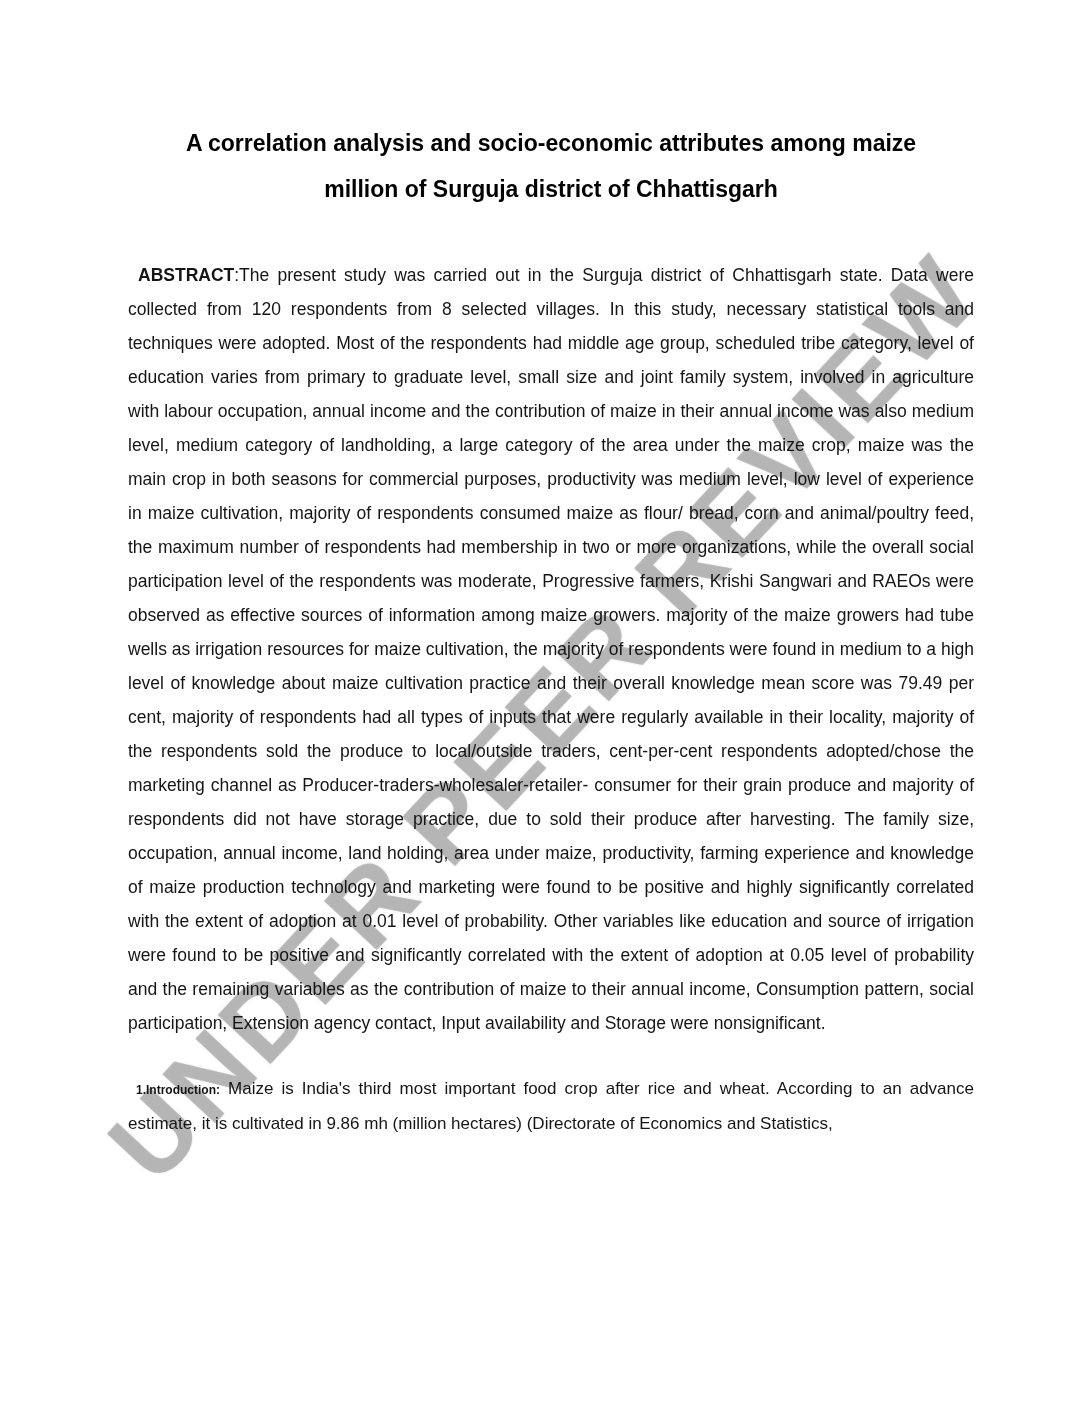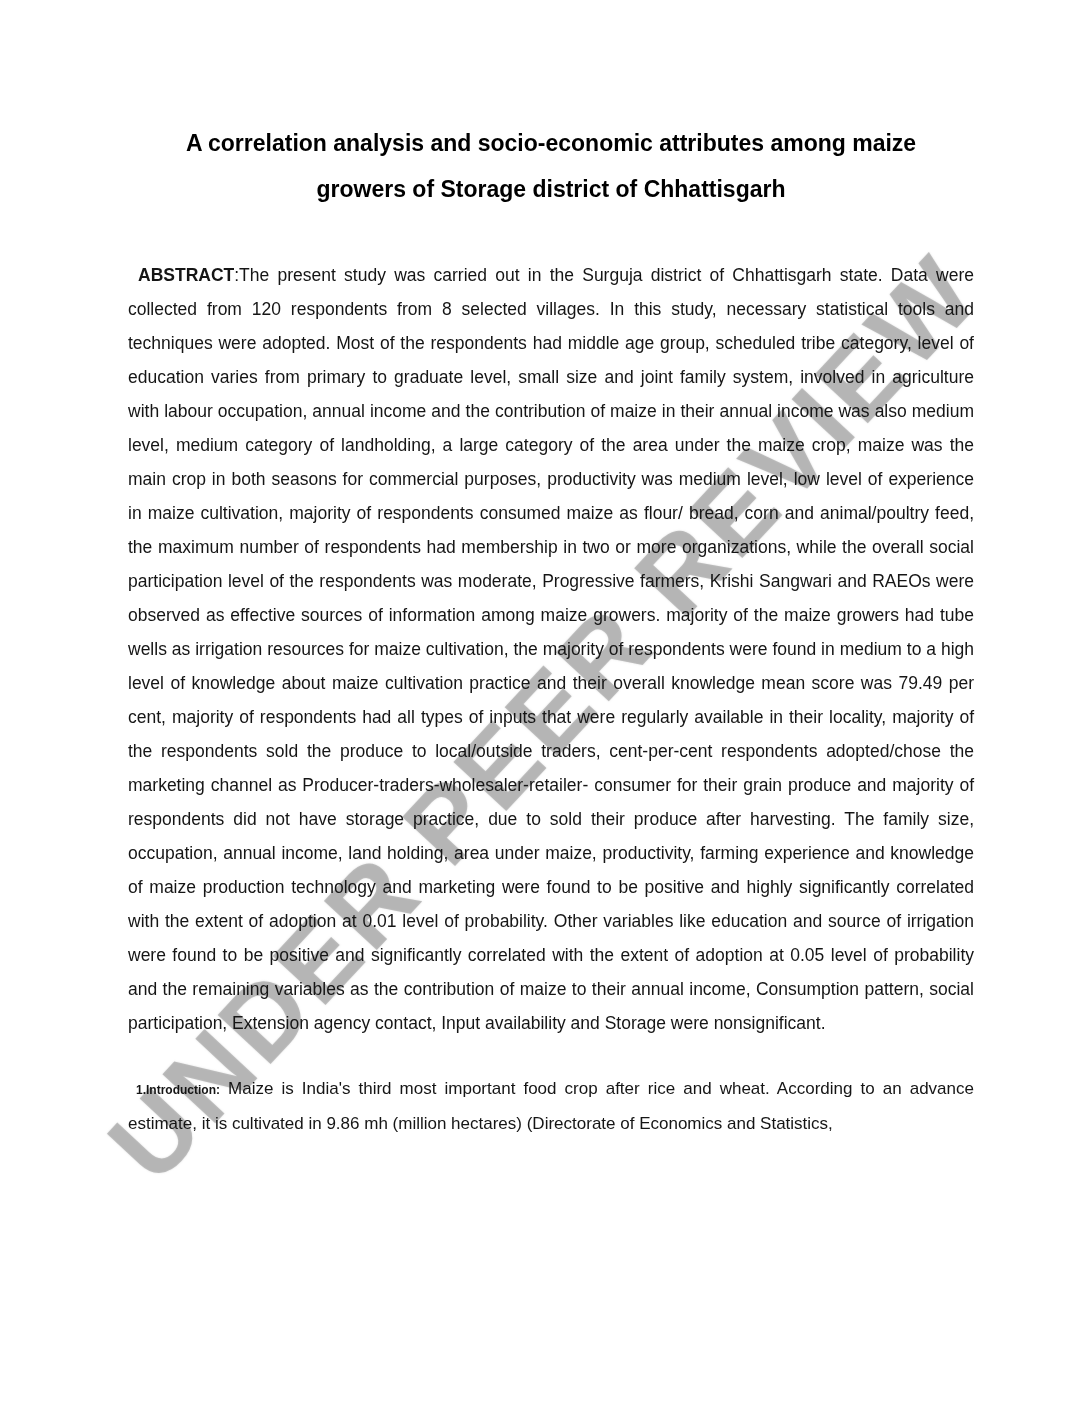--- a/index.html
+++ b/index.html
@@ -86,21 +86,21 @@
 </head>
 <body>
 
 <div class="page">
 
   <div class="watermark">UNDER PEER REVIEW</div>
 
   <div class="content">
 
     <div class="title">A correlation analysis and socio-economic attributes among maize
-growers of Storage district of Chhattisgarh</div>
+million of Surguja district of Chhattisgarh</div>
 
     <p class="abstract"><span class="abstract-label">ABSTRACT</span><span>:The present study was carried out in the Surguja district of Chhattisgarh state. Data were collected from 120 respondents from 8 selected villages. In this study, necessary statistical tools and techniques were adopted. Most of the respondents had middle age group, scheduled tribe category, level of education varies from primary to graduate level, small size and joint family system, involved in agriculture with labour occupation, annual income and the contribution of maize in their annual income was also medium level, medium category of landholding, a large category of the area under the maize crop, maize was the main crop in both seasons for commercial purposes, productivity was medium level, low level of experience in maize cultivation, majority of respondents consumed maize as flour/ bread, corn and animal/poultry feed, the maximum number of respondents had membership in two or more organizations, while the overall social participation level of the respondents was moderate, Progressive farmers, Krishi Sangwari and RAEOs were observed as effective sources of information among maize growers. majority of the maize growers had tube wells as irrigation resources for maize cultivation, the majority of respondents were found in medium to a high level of knowledge about maize cultivation practice and their overall knowledge mean score was 79.49 per cent, majority of respondents had all types of inputs that were regularly available in their locality, majority of the respondents sold the produce to local/outside traders,  cent-per-cent respondents adopted/chose the marketing channel as Producer-traders-wholesaler-retailer- consumer for their grain produce and majority of respondents did not have storage practice, due to sold their produce after harvesting.  The family size, occupation, annual income, land holding, area under maize, productivity, farming experience and knowledge of maize production technology and marketing were found to be positive and highly significantly correlated with the extent of adoption at 0.01 level of probability. Other variables like education and source of irrigation were found to be positive and significantly correlated with the extent of adoption at 0.05 level of probability and the remaining variables as the contribution of maize to their annual income, Consumption pattern, social participation, Extension agency contact, Input availability and Storage were nonsignificant.</span></p>
 
 
     <p class="intro"><span class="intro-heading">1.Introduction:</span><span> Maize is India's third most important food crop after rice and wheat. According to an advance estimate, it is cultivated in 9.86 mh (million hectares) (Directorate of Economics and Statistics,</span></p>
 
   </div>
 </div>
 
 </body></html>

